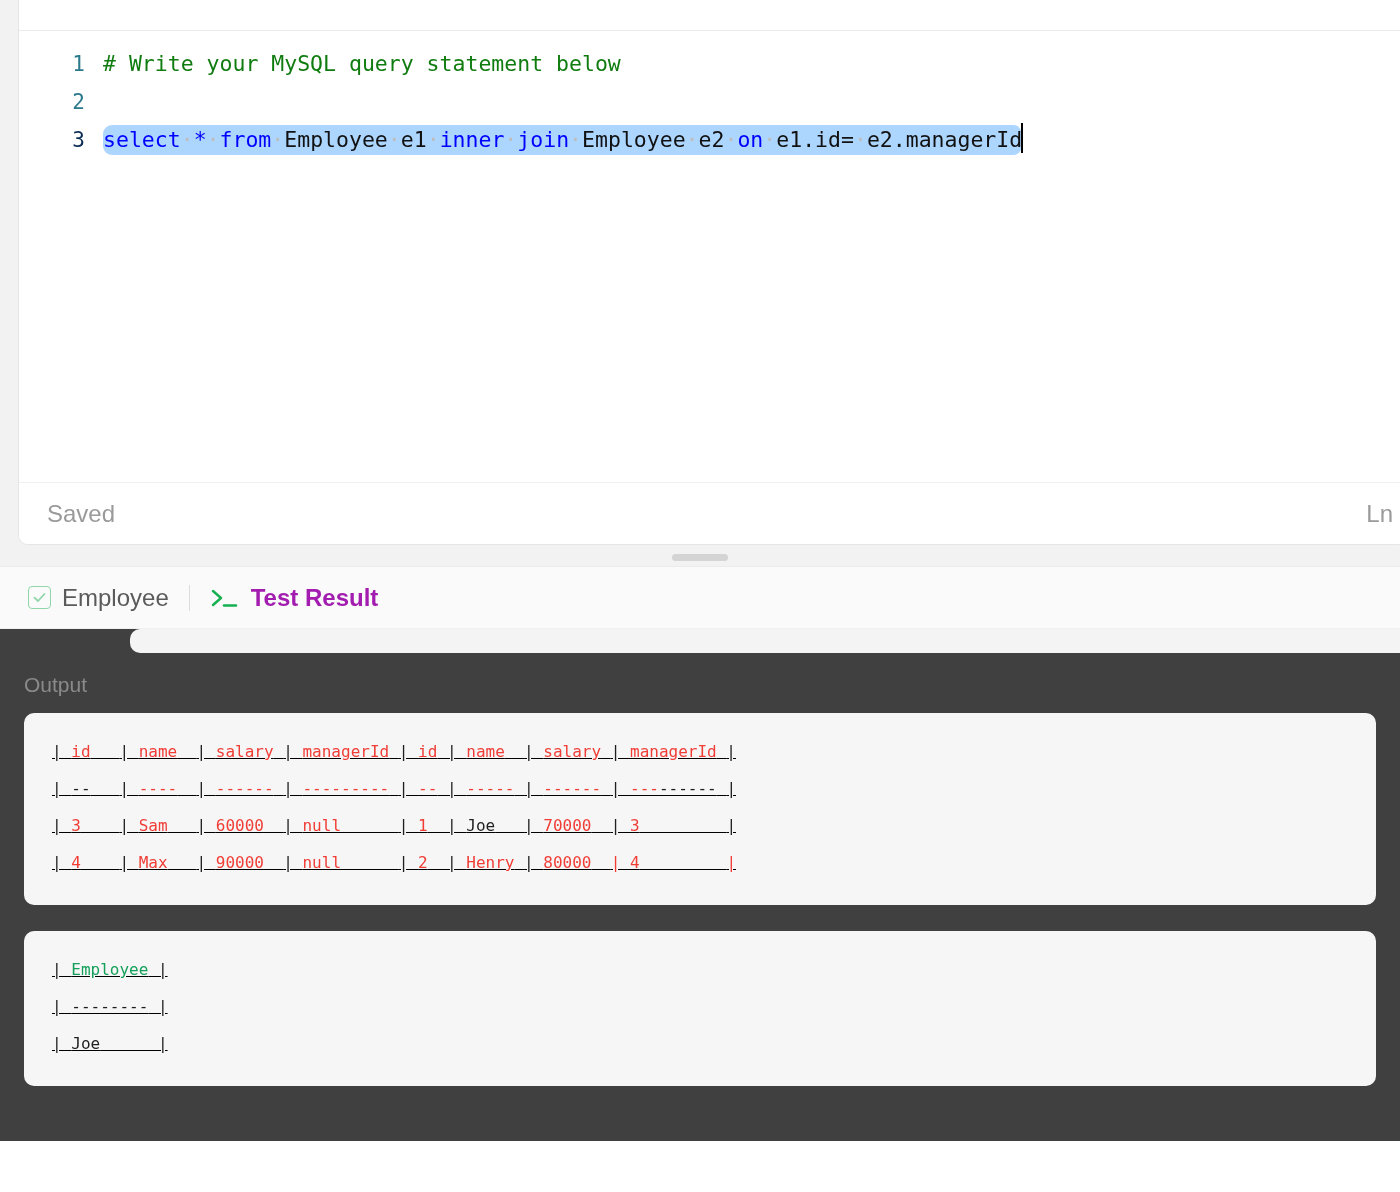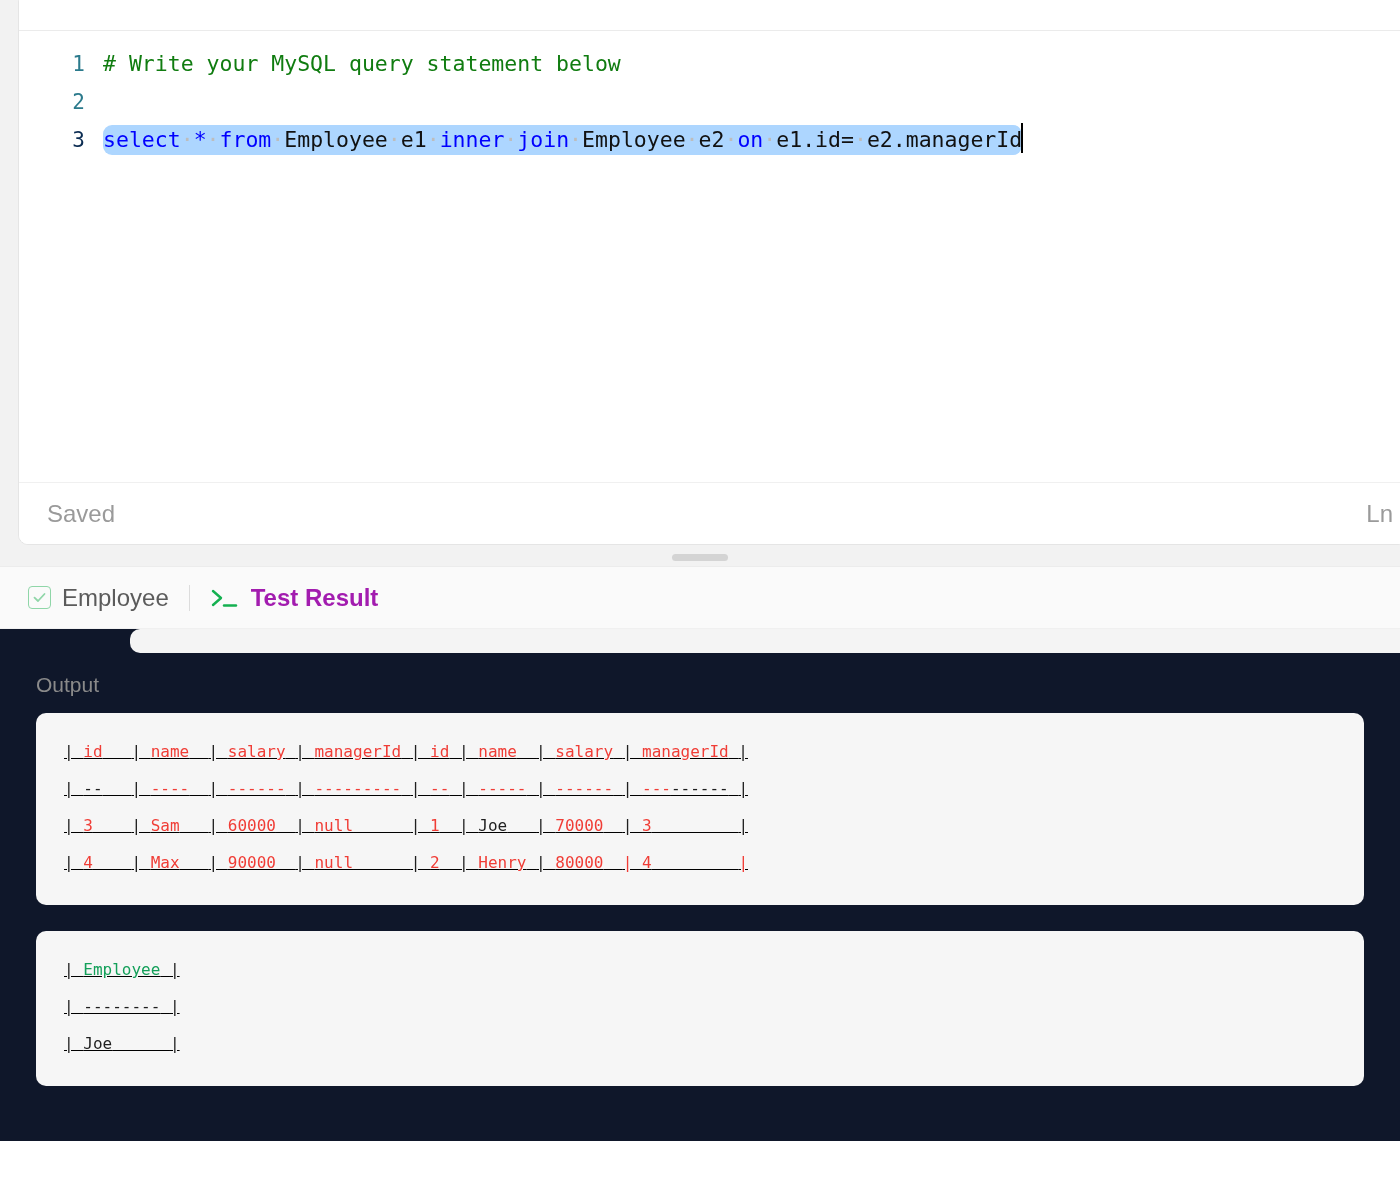--- a/index.html
+++ b/index.html
@@ -178,22 +178,22 @@
   }
 
   .tab-divider {
     width: 1px; height: 26px; background: #dcdcdc; margin: 0 6px;
   }
 
   
   .result-body {
     position: relative;
     height: 564px;
-    padding: 0 36px;
-    background: #0f172a;
+    padding: 0 24px;
+    background: #404040;
     overflow: hidden;
   }
 
   .ghost-box {
     position: absolute;
     left: 130px;
     top: 0px;
     right: -20px;
     height: 24px;
     background: #f4f4f4;

